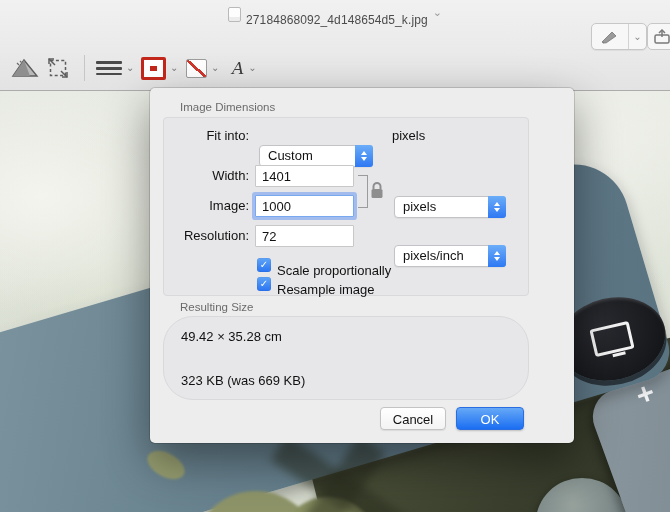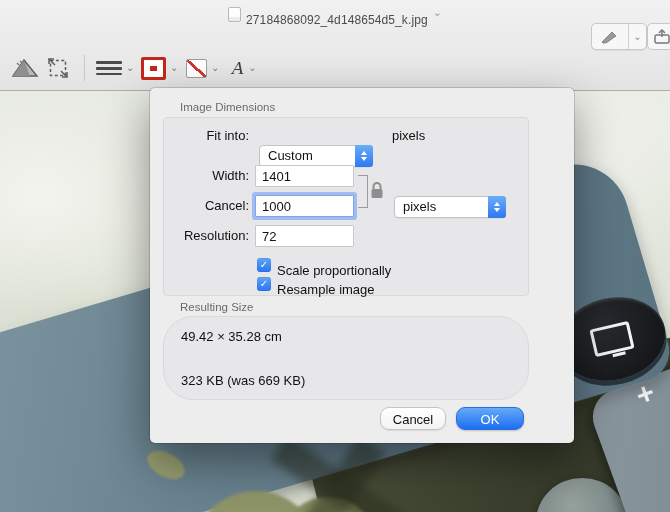--- a/index.html
+++ b/index.html
@@ -108,21 +108,21 @@
             border-top:4.5px solid #fff;}
   .unit-static{position:absolute;font-size:13px;color:#111;line-height:22px;}
   .bracket{position:absolute;left:194px;top:57px;width:9px;height:31px;
            border:1px solid #9b9b9b;border-left:none;}
   .lock{position:absolute;left:205px;top:63px;}
   .cb-row{position:absolute;display:flex;align-items:center;gap:6px;}
   .cb{width:14px;height:14px;border-radius:3px;background:linear-gradient(180deg,#5fa5f7,#2a74f2);
       display:flex;align-items:center;justify-content:center;color:#fff;font-size:10px;font-weight:bold;
       box-shadow:inset 0 0 0 .5px rgba(0,0,0,.08);}
   .cb-label{font-size:13px;color:#111;margin-top:12px;}
-  .btn{position:absolute;top:319px;height:23px;border-radius:9px;font-size:13px;line-height:23px;
+  .btn{position:absolute;top:319px;height:23px;border-radius:4px;font-size:13px;line-height:23px;
        text-align:center;cursor:default;box-sizing:border-box;}
   .btn-cancel{left:230px;width:66px;background:linear-gradient(180deg,#ffffff,#f3f3f3);
               border:1px solid #c3c3c3;color:#111;box-shadow:0 1px 1px rgba(0,0,0,.08);}
   .btn-ok{left:306px;width:68px;background:linear-gradient(180deg,#66a9f7 0%,#1b6ef2 100%);
           border:1px solid #2a6de0;color:#fff;box-shadow:0 1px 2px rgba(0,0,0,.2);}
 </style>
 </head>
 <body>
 
 <div class="stage">
@@ -226,39 +226,46 @@
         <span class="popup-label">Custom</span>
         <span class="popup-cap">
             <i class="tri-up"></i>
             <i class="tri-down"></i>
           </span>
       </div>
       <div class="unit-static" style="left:228px;top:7px;">pixels</div>
 
       <div class="lbl" style="top:47px;">Width:</div>
       <input class="field" style="left: 91px; top: 47px; width: 99px;" value="1401">
-      <div class="lbl" style="top:77px;">Cancel:</div>
+      <div class="lbl" style="top:77px;">Image:</div>
       <input class="field focus" style="left: 91px; top: 77px; width: 99px;" value="1000">
 
       <div class="bracket"></div>
       <svg class="lock" width="16" height="19" viewBox="0 0 16 19">
         <path d="M4.5 8 V5.5 a3.5 3.5 0 0 1 7 0 V8" fill="none" stroke="#8e8e8e" stroke-width="2"></path>
         <rect x="2.5" y="8" width="11" height="9" rx="1.6" fill="#8e8e8e"></rect>
       </svg>
 
       <div class="popup" style="left:230px;top:58px;width:112px;">
         <span class="popup-label">pixels</span>
         <span class="popup-cap">
             <i class="tri-up"></i>
             <i class="tri-down"></i>
           </span>
       </div>
 
       <div class="lbl" style="top:107px;">Resolution:</div>
       <input class="field" style="left: 91px; top: 107px; width: 99px;" value="72">
+      <div class="popup" style="left:230px;top:107px;width:112px;">
+        <span class="popup-label">pixels/inch</span>
+        <span class="popup-cap">
+            <i class="tri-up"></i>
+            <i class="tri-down"></i>
+          </span>
+      </div>
 
       <div class="cb-row" style="left:93px;top:133px;">
         <span class="cb">✓</span>
         <span class="cb-label">Scale proportionally</span>
       </div>
       <div class="cb-row" style="left:93px;top:152px;">
         <span class="cb">✓</span>
         <span class="cb-label">Resample image</span>
       </div>
     </div>

